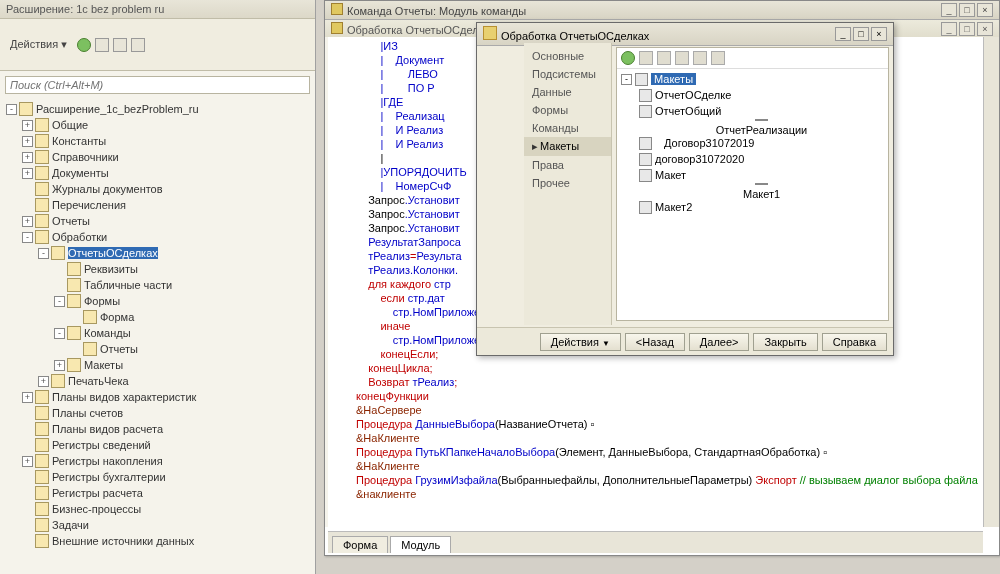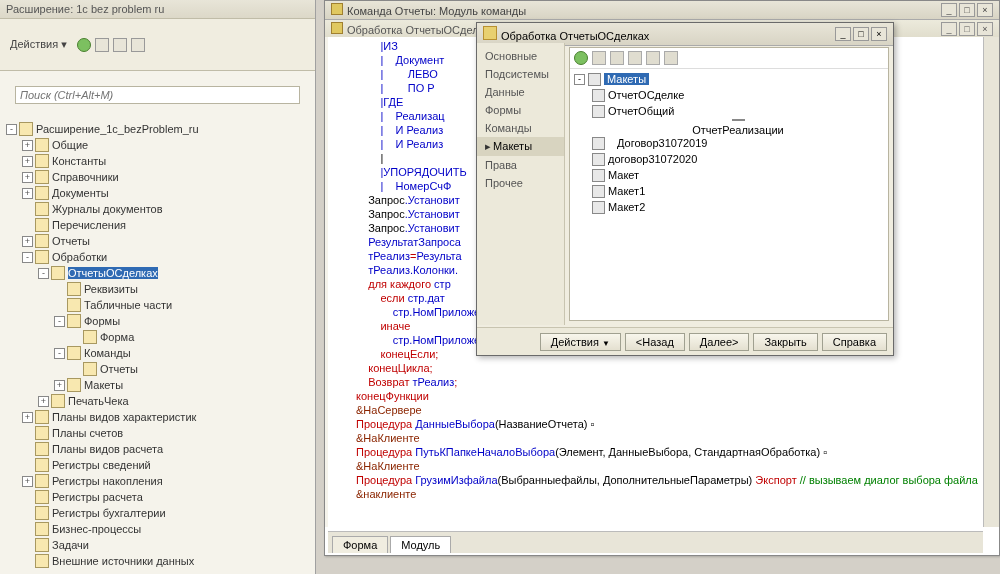--- a/index.html
+++ b/index.html
@@ -4,21 +4,21 @@
 <style>
 * { box-sizing: border-box; margin: 0; padding: 0; font-family: Tahoma, Arial, sans-serif; font-size: 11px; }
 body { background: #d4d0c8; width: 1000px; height: 574px; overflow: hidden; position: relative; }
 
 
 .left-panel { position: absolute; left: 0; top: 0; width: 316px; height: 574px; background: #f5f3eb; border-right: 1px solid #a0a0a0; }
 .lp-title { background: linear-gradient(#e8e5d8,#dcd8c8); padding: 3px 6px; font-size: 11px; color: #555; border-bottom: 1px solid #c0bca8; }
 .lp-toolbar { display: flex; align-items: center; gap: 4px; padding: 18px 4px; background: #f0ede0; border-bottom: 1px solid #c0bca8; text-align: center; }
 .lp-toolbar .btn { padding: 1px 6px; color: #444; cursor: pointer; }
 .lp-toolbar .ico { width: 14px; height: 14px; display: inline-block; }
-.lp-search { margin: 15px; }
+.lp-search { margin: 5px; }
 .lp-search input { width: 100%; padding: 2px 4px; border: 1px solid #b8b4a0; color: #999; font-style: italic; background: #fff; }
 .lp-tree { padding: 2px 0 2px 2px; overflow: auto; height: calc(100% - 70px); }
 .tree-row { display: flex; align-items: center; height: 16px; padding-left: 4px; color: #333; white-space: nowrap; cursor: default; }
 .tree-row .twisty { width: 11px; height: 11px; border: 1px solid #888; background: #fff; display: inline-flex; align-items: center; justify-content: center; font-size: 9px; line-height: 1; margin-right: 2px; color: #555; }
 .tree-row .twisty.empty { border: none; background: transparent; }
 .tree-row .ico { width: 14px; height: 14px; margin-right: 3px; display: inline-block; border: 1px solid #a89860; background: #f8e8b0; }
 .tree-row.sel .lbl { background: #2f6ab3; color: #fff; padding: 0 0; }
 .indent-0{padding-left:4px}.indent-1{padding-left:20px}.indent-2{padding-left:36px}.indent-3{padding-left:52px}.indent-4{padding-left:68px}
 
 
@@ -40,21 +40,21 @@
 .kw-black { color: #000; }
 .gutter { position: absolute; left: 0; top: 36px; bottom: 28px; width: 24px; background: #f5f3eb; border-right: 1px solid #ddd; }
 .tabs-bottom { position: absolute; left: 3px; right: 16px; bottom: 2px; height: 22px; background: #e8e5d8; border-top: 1px solid #bbb; display: flex; align-items: flex-end; padding-left: 4px; gap: 2px; }
 .tab { background: #f0ede0; border: 1px solid #aaa; border-bottom: none; padding: 2px 10px; cursor: pointer; }
 .tab.active { background: #fff; }
 
 
 .dlg { position: absolute; left: 160px; top: 22px; width: 418px; height: 334px; background: #f0ede0; border: 1px solid #6a6a6a; box-shadow: 2px 2px 6px rgba(0,0,0,.3); }
 .dlg .titlebar { background: linear-gradient(#e8e5d8,#d8d4c4); padding: 3px 6px; display: flex; align-items: center; justify-content: space-between; border-bottom: 1px solid #aaa; }
 .dlg .titlebar .ico { width: 14px; height: 14px; background: #e8d070; border: 1px solid #b89030; margin-right: 4px; display: inline-block; }
-.dlg-body { position: absolute; top: 20px; left: 0; right: 0; bottom: 30px; display: flex; }
+.dlg-body { position: absolute; top: 20px; left: 0; right: 0; bottom: 30px; display: flex; padding-left: 47px; }
 .dlg-side { width: 88px; background: #ece9da; border-right: 1px solid #c8c4b0; padding: 4px 0; }
 .dlg-side .item { padding: 3px 8px; cursor: pointer; color: #555; }
 .dlg-side .item.sel { background: #d8d4c0; color: #000; }
 .dlg-side .item .arrow { display:inline-block; width:6px; color:#333; margin-right:2px;}
 .dlg-main { flex: 1; background: #fff; margin: 4px; border: 1px solid #b8b4a0; display: flex; flex-direction: column; }
 .dlg-tb { padding: 3px 4px; border-bottom: 1px solid #ddd; display: flex; gap: 4px; }
 .dlg-tb .tico { width: 14px; height: 14px; border: 1px solid #aaa; background: #e0ddd0; cursor:pointer; }
 .dlg-tb .tico.green { background: #7cc060; border-color: #4a8030; border-radius:50%; }
 .dlg-list { flex: 1; padding: 2px 4px; }
 .dlg-row { display: flex; align-items: center; height: 16px; gap: 3px; cursor: default; }
@@ -191,26 +191,26 @@
         <span class="lbl">Регистры сведений</span>
       </div>
       <div class="tree-row indent-1">
         <span class="twisty">+</span>
         <span class="ico"></span>
         <span class="lbl">Регистры накопления</span>
       </div>
       <div class="tree-row indent-1">
         <span class="twisty empty"></span>
         <span class="ico"></span>
+        <span class="lbl">Регистры бухгалтерии</span>
+      </div>
+      <div class="tree-row indent-1">
+        <span class="twisty empty"></span>
+        <span class="ico"></span>
         <span class="lbl">Регистры расчета</span>
-      </div>
-      <div class="tree-row indent-1">
-        <span class="twisty empty"></span>
-        <span class="ico"></span>
-        <span class="lbl">Регистры бухгалтерии</span>
       </div>
       <div class="tree-row indent-1">
         <span class="twisty empty"></span>
         <span class="ico"></span>
         <span class="lbl">Бизнес-процессы</span>
       </div>
       <div class="tree-row indent-1">
         <span class="twisty empty"></span>
         <span class="ico"></span>
         <span class="lbl">Задачи</span>
@@ -345,21 +345,21 @@
               <span class="rlbl">Договор31072019</span>
             </div>
             <div class="dlg-row" style="padding-left: 18px;">
               <span class="rico"></span>
               <span class="rlbl">договор31072020</span>
             </div>
             <div class="dlg-row" style="padding-left: 18px;">
               <span class="rico"></span>
               <span class="rlbl">Макет</span>
             </div>
-            <div class="dlg-row" style="padding-left: 18px;">
+            <div class="dlg-row" style="padding-left: 18px; flex-direction: column;">
               <span class="rico"></span>
               <span class="rlbl">Макет1</span>
             </div>
             <div class="dlg-row" style="padding-left: 18px;">
               <span class="rico"></span>
               <span class="rlbl">Макет2</span>
             </div>
           </div>
       </div>
     </div>

